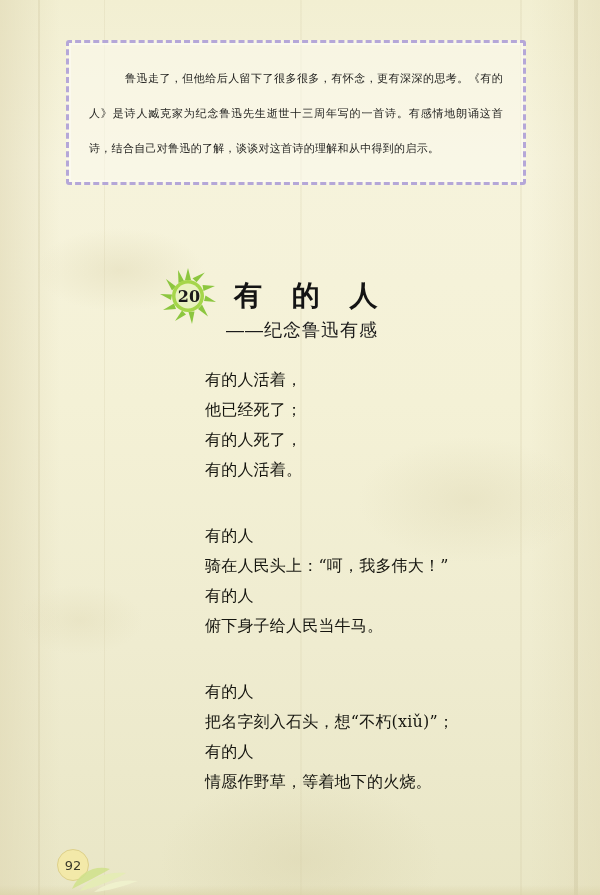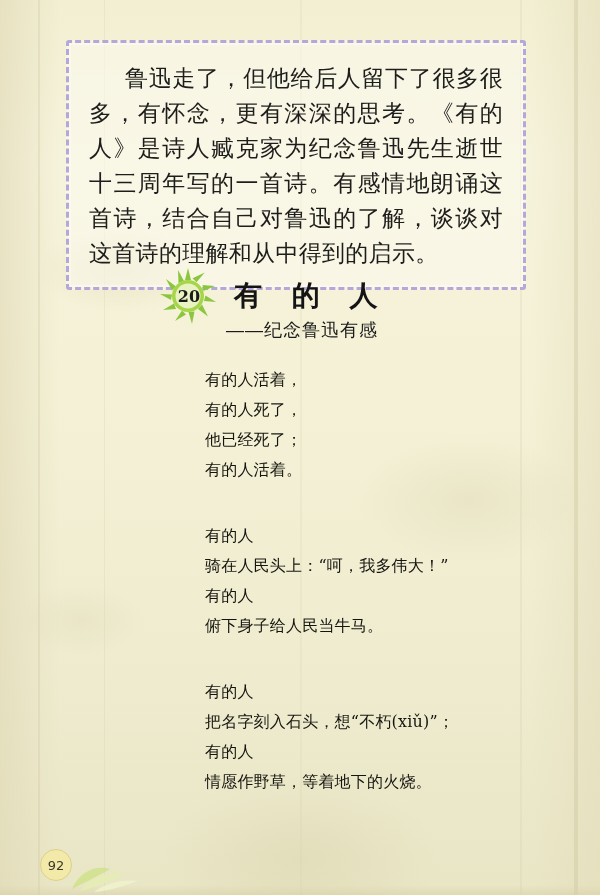--- a/index.html
+++ b/index.html
@@ -53,21 +53,21 @@
     width: 460px;
     box-sizing: border-box;
     padding: 18px 20px 16px 20px;
     border: 3px dashed #b5a7d8;
     border-radius: 3px;
     background: rgba(252,250,238,0.55);
     box-shadow: inset 0 0 0 2px rgba(255,255,255,0.35);
   }
   .intro-text {
     font-family: "DejaVu Serif", "Liberation Serif", serif;
-    font-size: 23px;
+    font-size: 11px;
     line-height: 35px;
     color: #1d1d1b;
     text-align: justify;
     text-indent: 36px;
     letter-spacing: 0.3px;
   }
 
   
   .title-row {
     position: absolute;
@@ -140,21 +140,21 @@
   
   .footer {
     position: absolute;
     left: 0;
     bottom: 0;
     width: 600px;
     height: 46px;
   }
   .page-num-wrap {
     position: absolute;
-    left: 40px;
+    left: 57px;
     bottom: 14px;
     display: flex;
     align-items: center;
     justify-content: flex-end;
   }
   .page-num-circle {
     width: 30px;
     height: 30px;
     border-radius: 50%;
     background: #f3e9a9;
@@ -213,22 +213,22 @@
       <span class="lesson-num">20</span>
     </div>
     <div class="lesson-title">有 的 人</div>
   </div>
   <div class="subtitle">——纪念鲁迅有感</div>
 
   <div class="poem">
 
     <div class="stanza">
       <div class="line">有的人活着，</div>
+      <div class="line">他已经死了；</div>
       <div class="line">有的人死了，</div>
-      <div class="line">他已经死了；</div>
       <div class="line">有的人活着。</div>
     </div>
 
     <div class="stanza">
       <div class="line">有的人</div>
       <div class="line">骑在人民头上：“呵，我多伟大！”</div>
       <div class="line">有的人</div>
       <div class="line">俯下身子给人民当牛马。</div>
     </div>
 

